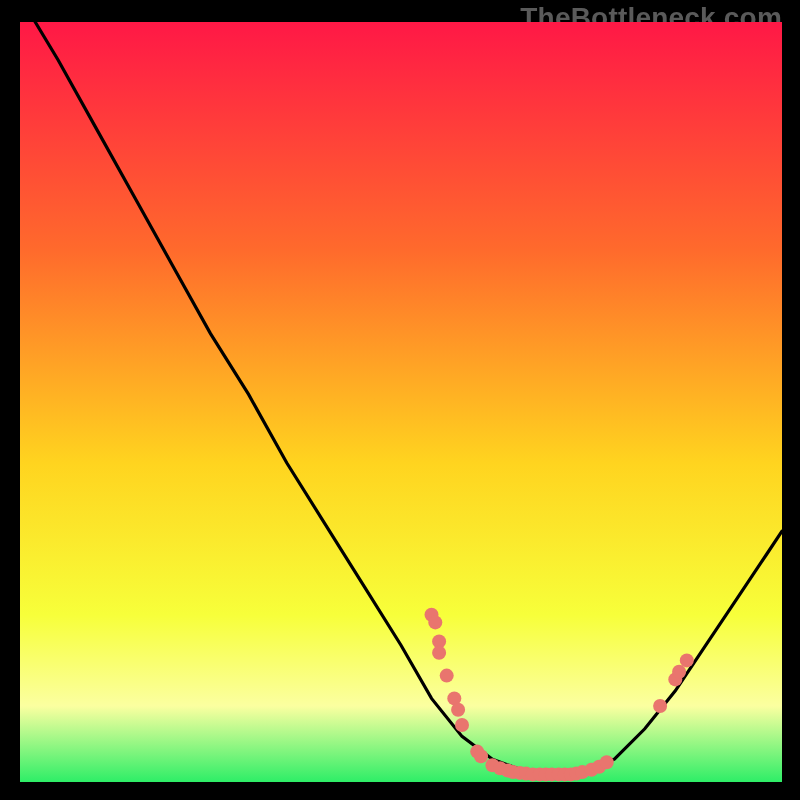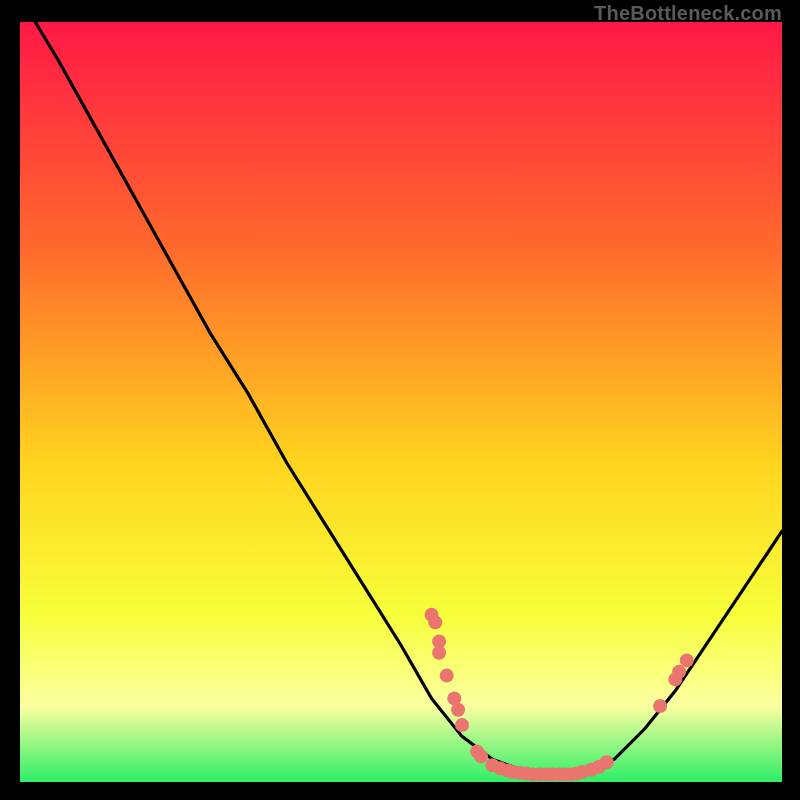--- a/index.html
+++ b/index.html
@@ -23,21 +23,21 @@
     left: 0;
     top: 0;
     width: 762px;
     height: 760px;
   }
   .watermark {
     position: absolute;
     top: 2px;
     right: 18px;
     font-family: Arial, Helvetica, sans-serif;
-    font-size: 20px;
+    font-size: 28px;
     font-weight: bold;
     color: #5a5a5a;
     letter-spacing: 0.2px;
     user-select: none;
   }
   svg { display: block; }
 </style>
 </head>
 <body>
 

